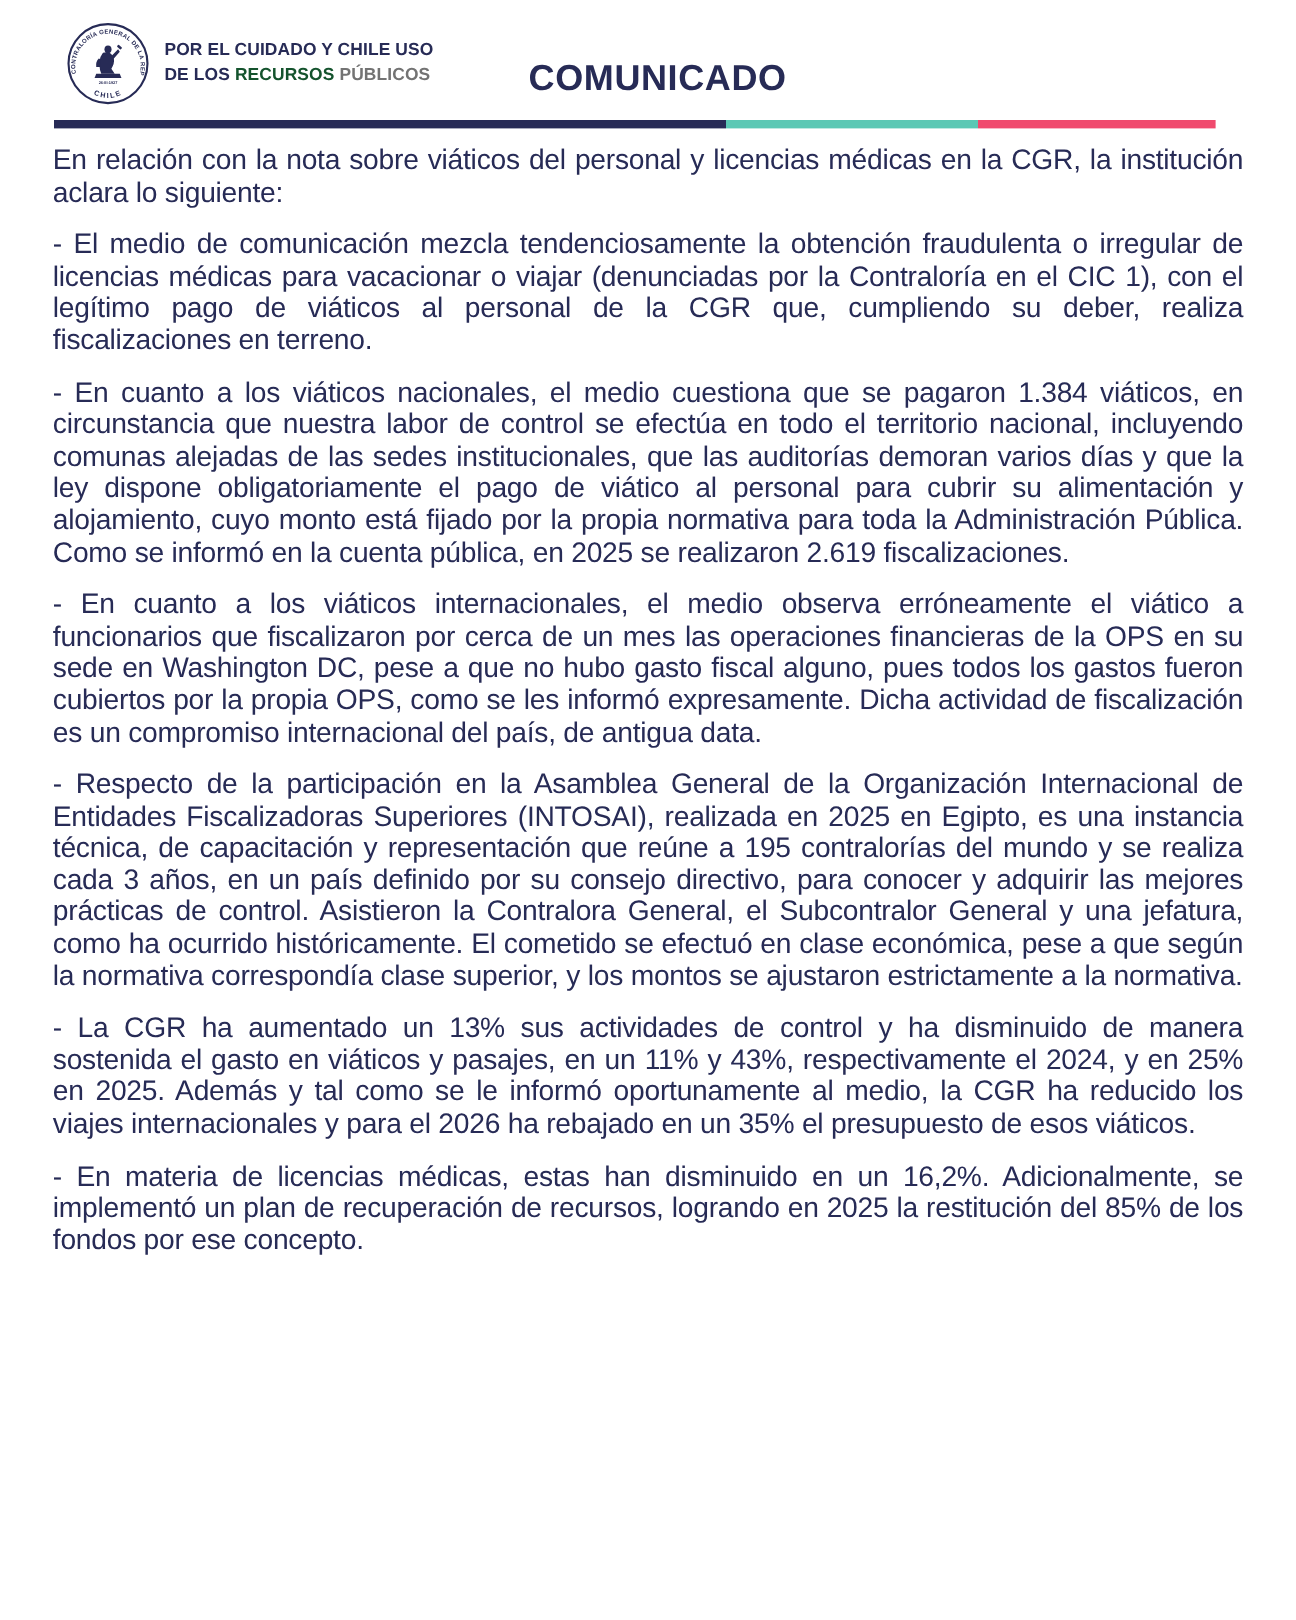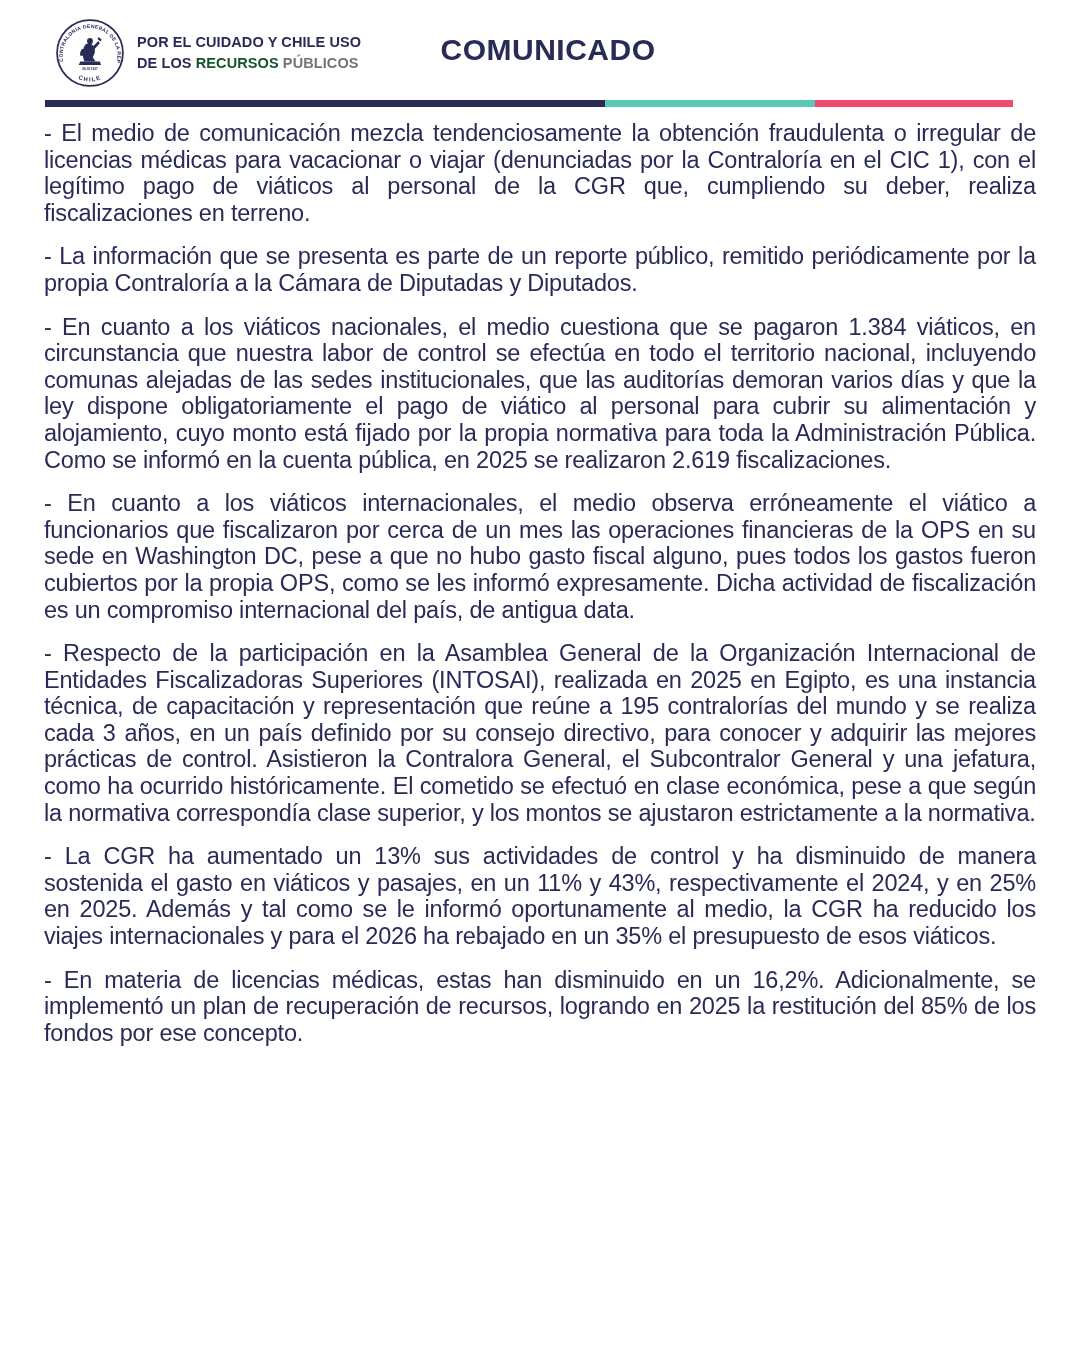--- a/index.html
+++ b/index.html
@@ -36,21 +36,21 @@
     white-space: nowrap;
   }
   .tagline .pink { color: #14532d; }
   .tagline .teal { color: #737373; }
 
   .title {
     position: absolute;
     left: 16px;
     right: 0;
     top: 33px;
-    margin: 0;
+    margin: 16px;
     text-align: center;
     font-size: 30px;
     font-weight: bold;
     letter-spacing: 0.5px;
     color: #272B56;
   }
 
   
   .divider {
     position: absolute;
@@ -123,22 +123,22 @@
 
   </header>
 
   <div class="divider">
     <span class="seg-navy"></span>
     <span class="seg-teal"></span>
     <span class="seg-pink"></span>
   </div>
 
   <main class="content">
+    <p>En relación con la nota sobre viáticos del personal y licencias médicas en la CGR, la institución aclara lo siguiente:</p>
     <p>- El medio de comunicación mezcla tendenciosamente la obtención fraudulenta o irregular de licencias médicas para vacacionar o viajar (denunciadas por la Contraloría en el CIC 1), con el legítimo pago de viáticos al personal de la CGR que, cumpliendo su deber, realiza fiscalizaciones en terreno.</p>
-    <p>- La información que se presenta es parte de un reporte público, remitido periódicamente por la propia Contraloría a la Cámara de Diputadas y Diputados.</p>
     <p>- En cuanto a los viáticos nacionales, el medio cuestiona que se pagaron 1.384 viáticos, en circunstancia que nuestra labor de control se efectúa en todo el territorio nacional, incluyendo comunas alejadas de las sedes institucionales, que las auditorías demoran varios días y que la ley dispone obligatoriamente el pago de viático al personal para cubrir su alimentación y alojamiento, cuyo monto está fijado por la propia normativa para toda la Administración Pública. Como se informó en la cuenta pública, en 2025 se realizaron 2.619 fiscalizaciones.</p>
     <p>- En cuanto a los viáticos internacionales, el medio observa erróneamente el viático a funcionarios que fiscalizaron por cerca de un mes las operaciones financieras de la OPS en su sede en Washington DC, pese a que no hubo gasto fiscal alguno, pues todos los gastos fueron cubiertos por la propia OPS, como se les informó expresamente. Dicha actividad de fiscalización es un compromiso internacional del país, de antigua data.</p>
     <p>- Respecto de la participación en la Asamblea General de la Organización Internacional de Entidades Fiscalizadoras Superiores (INTOSAI), realizada en 2025 en Egipto, es una instancia técnica, de capacitación y representación que reúne a 195 contralorías del mundo y se realiza cada 3 años, en un país definido por su consejo directivo, para conocer y adquirir las mejores prácticas de control. Asistieron la Contralora General, el Subcontralor General y una jefatura, como ha ocurrido históricamente. El cometido se efectuó en clase económica, pese a que según la normativa correspondía clase superior, y los montos se ajustaron estrictamente a la normativa.</p>
     <p>- La CGR ha aumentado un 13% sus actividades de control y ha disminuido de manera sostenida el gasto en viáticos y pasajes, en un 11% y 43%, respectivamente el 2024, y en 25% en 2025. Además y tal como se le informó oportunamente al medio, la CGR ha reducido los viajes internacionales y para el 2026 ha rebajado en un 35% el presupuesto de esos viáticos.</p>
     <p>- En materia de licencias médicas, estas han disminuido en un 16,2%. Adicionalmente, se implementó un plan de recuperación de recursos, logrando en 2025 la restitución del 85% de los fondos por ese concepto.</p>
   </main>
 
 </div>
 
 </body></html>

